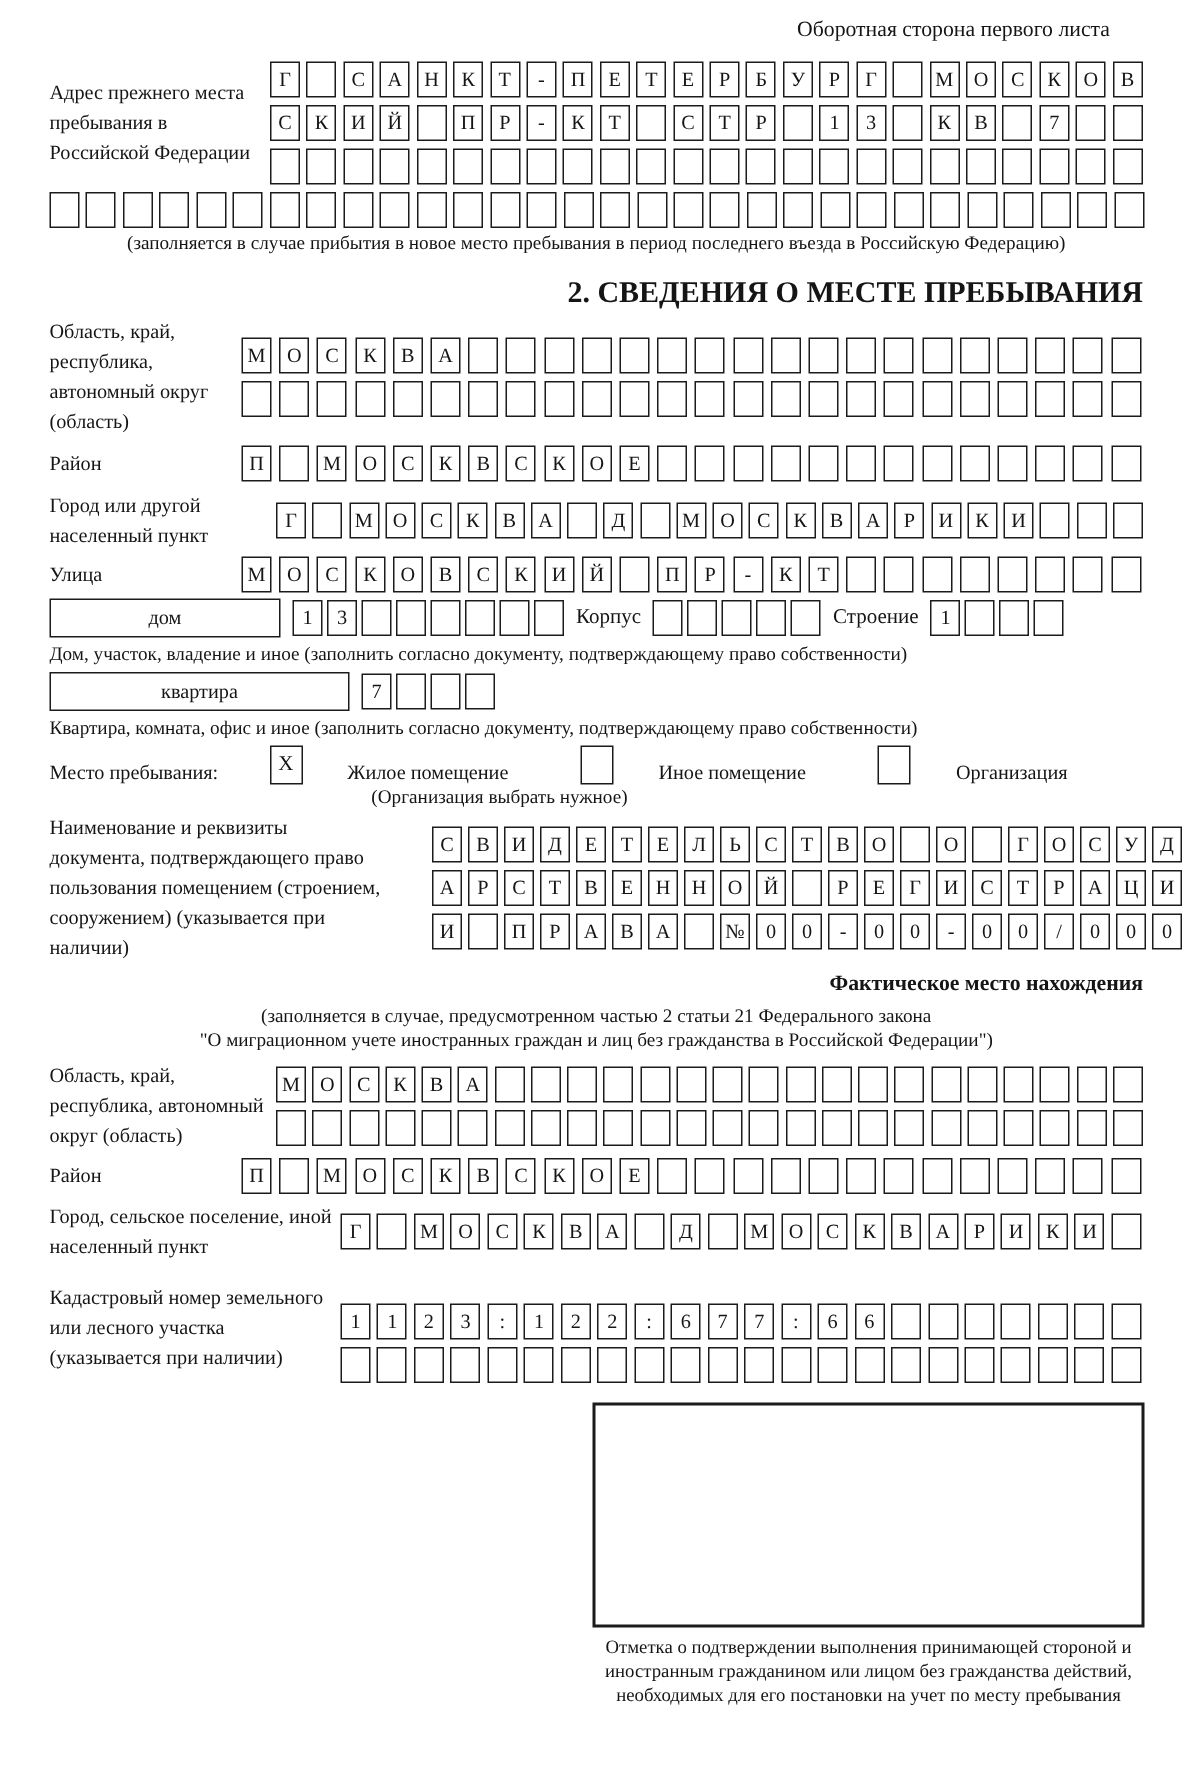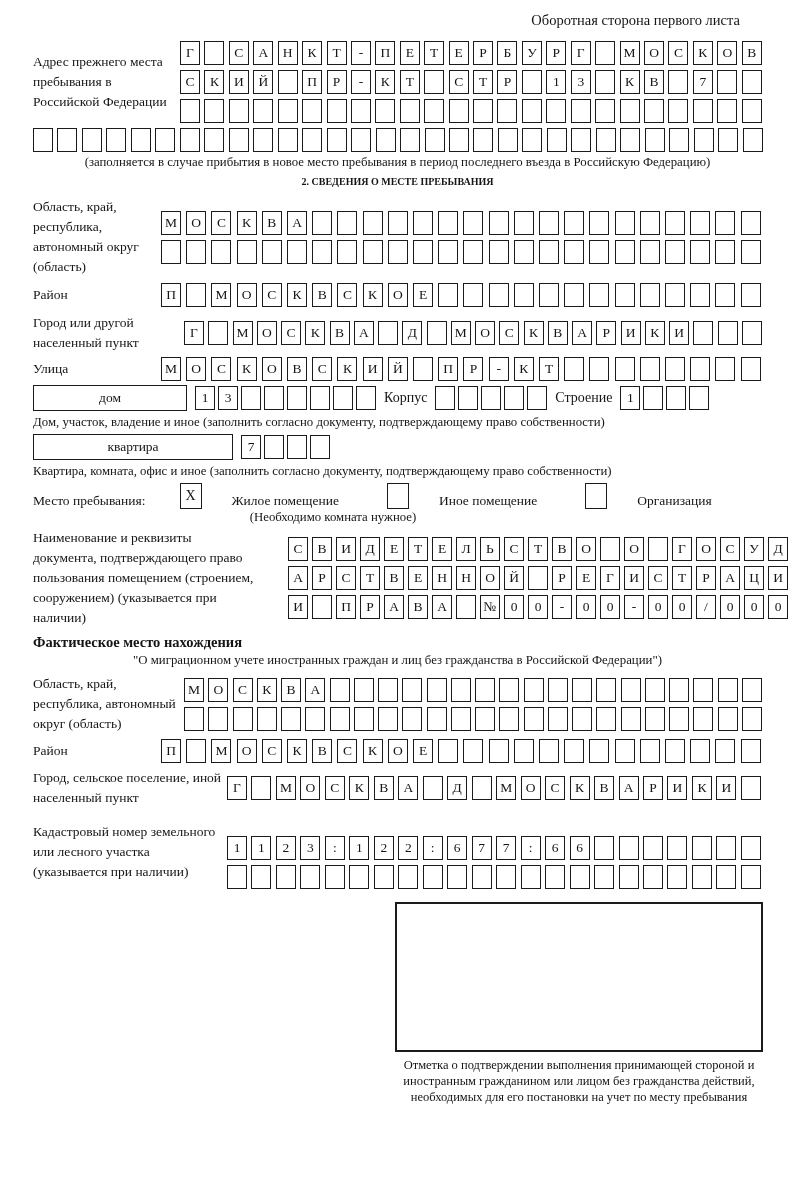--- a/index.html
+++ b/index.html
@@ -25,22 +25,22 @@
   .bw578{width:578px} .bw500{width:500px} .bw534{width:534px}
 
   .cell {
     width:20px; height:24px; border:1.5px solid #1b1b1b;
     display:flex; align-items:center; justify-content:center;
     font-size:13.5px; line-height:1; flex-shrink:0; background:#fff;
   }
 
   .note { font-size:12.8px; line-height:16px; }
   .center { text-align:center; }
-  .h2 { font-weight:bold; font-size:10px; line-height:19px; text-align:center; margin-top:2px; }
-  .h3 { font-weight:bold; font-size:14.5px; line-height:19px; text-align:left; margin-top:6px; }
+  .h2 { font-weight:bold; font-size:20px; line-height:19px; text-align:right; margin-top:16px; }
+  .h3 { font-weight:bold; font-size:14.5px; line-height:19px; text-align:right; margin-top:6px; }
 
   .mt2{margin-top:2px} .mt3{margin-top:3px} .mt4{margin-top:4px} .mt5{margin-top:5px}
   .mt6{margin-top:6px} .mt12{margin-top:12px}
 
   .hrow { display:flex; align-items:center; margin-top:4px; height:26px; }
   .wbox {
     border:1.5px solid #1b1b1b; height:26px;
     display:flex; align-items:center; justify-content:center; font-size:13.5px;
   }
   .wbox.dom { width:154px; }
@@ -383,21 +383,21 @@
 
   <div class="stay">
     <span class="slabel">Место пребывания:</span>
     <span class="chk">X</span>
     <span class="opt">Жилое помещение</span>
     <span class="chk"></span>
     <span class="opt">Иное помещение</span>
     <span class="chk"></span>
     <span class="opt">Организация</span>
   </div>
-  <div class="note choose-note">(Необходимо комната нужное)</div>
+  <div class="note choose-note">(Организация выбрать нужное)</div>
 
   <div class="field mt4 hfix-doc">
     <div class="flabel lw225">Наименование и реквизиты документа, подтверждающего право пользования помещением (строением, сооружением) (указывается при наличии)</div>
     <div class="stack">
       <div class="boxes bw500">
           <span class="cell">С</span>
           <span class="cell">В</span>
           <span class="cell">И</span>
           <span class="cell">Д</span>
           <span class="cell">Е</span>
@@ -461,20 +461,21 @@
           <span class="cell">0</span>
           <span class="cell">/</span>
           <span class="cell">0</span>
           <span class="cell">0</span>
           <span class="cell">0</span>
         </div>
     </div>
   </div>
 
   <div class="h3">Фактическое место нахождения</div>
+  <div class="note center mt3">(заполняется в случае, предусмотренном частью 2 статьи 21 Федерального закона</div>
   <div class="note center">"О миграционном учете иностранных граждан и лиц без гражданства в Российской Федерации")</div>
 
   <div class="field mt6">
     <div class="flabel lw151">Область, край, республика, автономный округ (область)</div>
     <div class="stack">
       <div class="boxes bw578">
           <span class="cell">М</span>
           <span class="cell">О</span>
           <span class="cell">С</span>
           <span class="cell">К</span>

